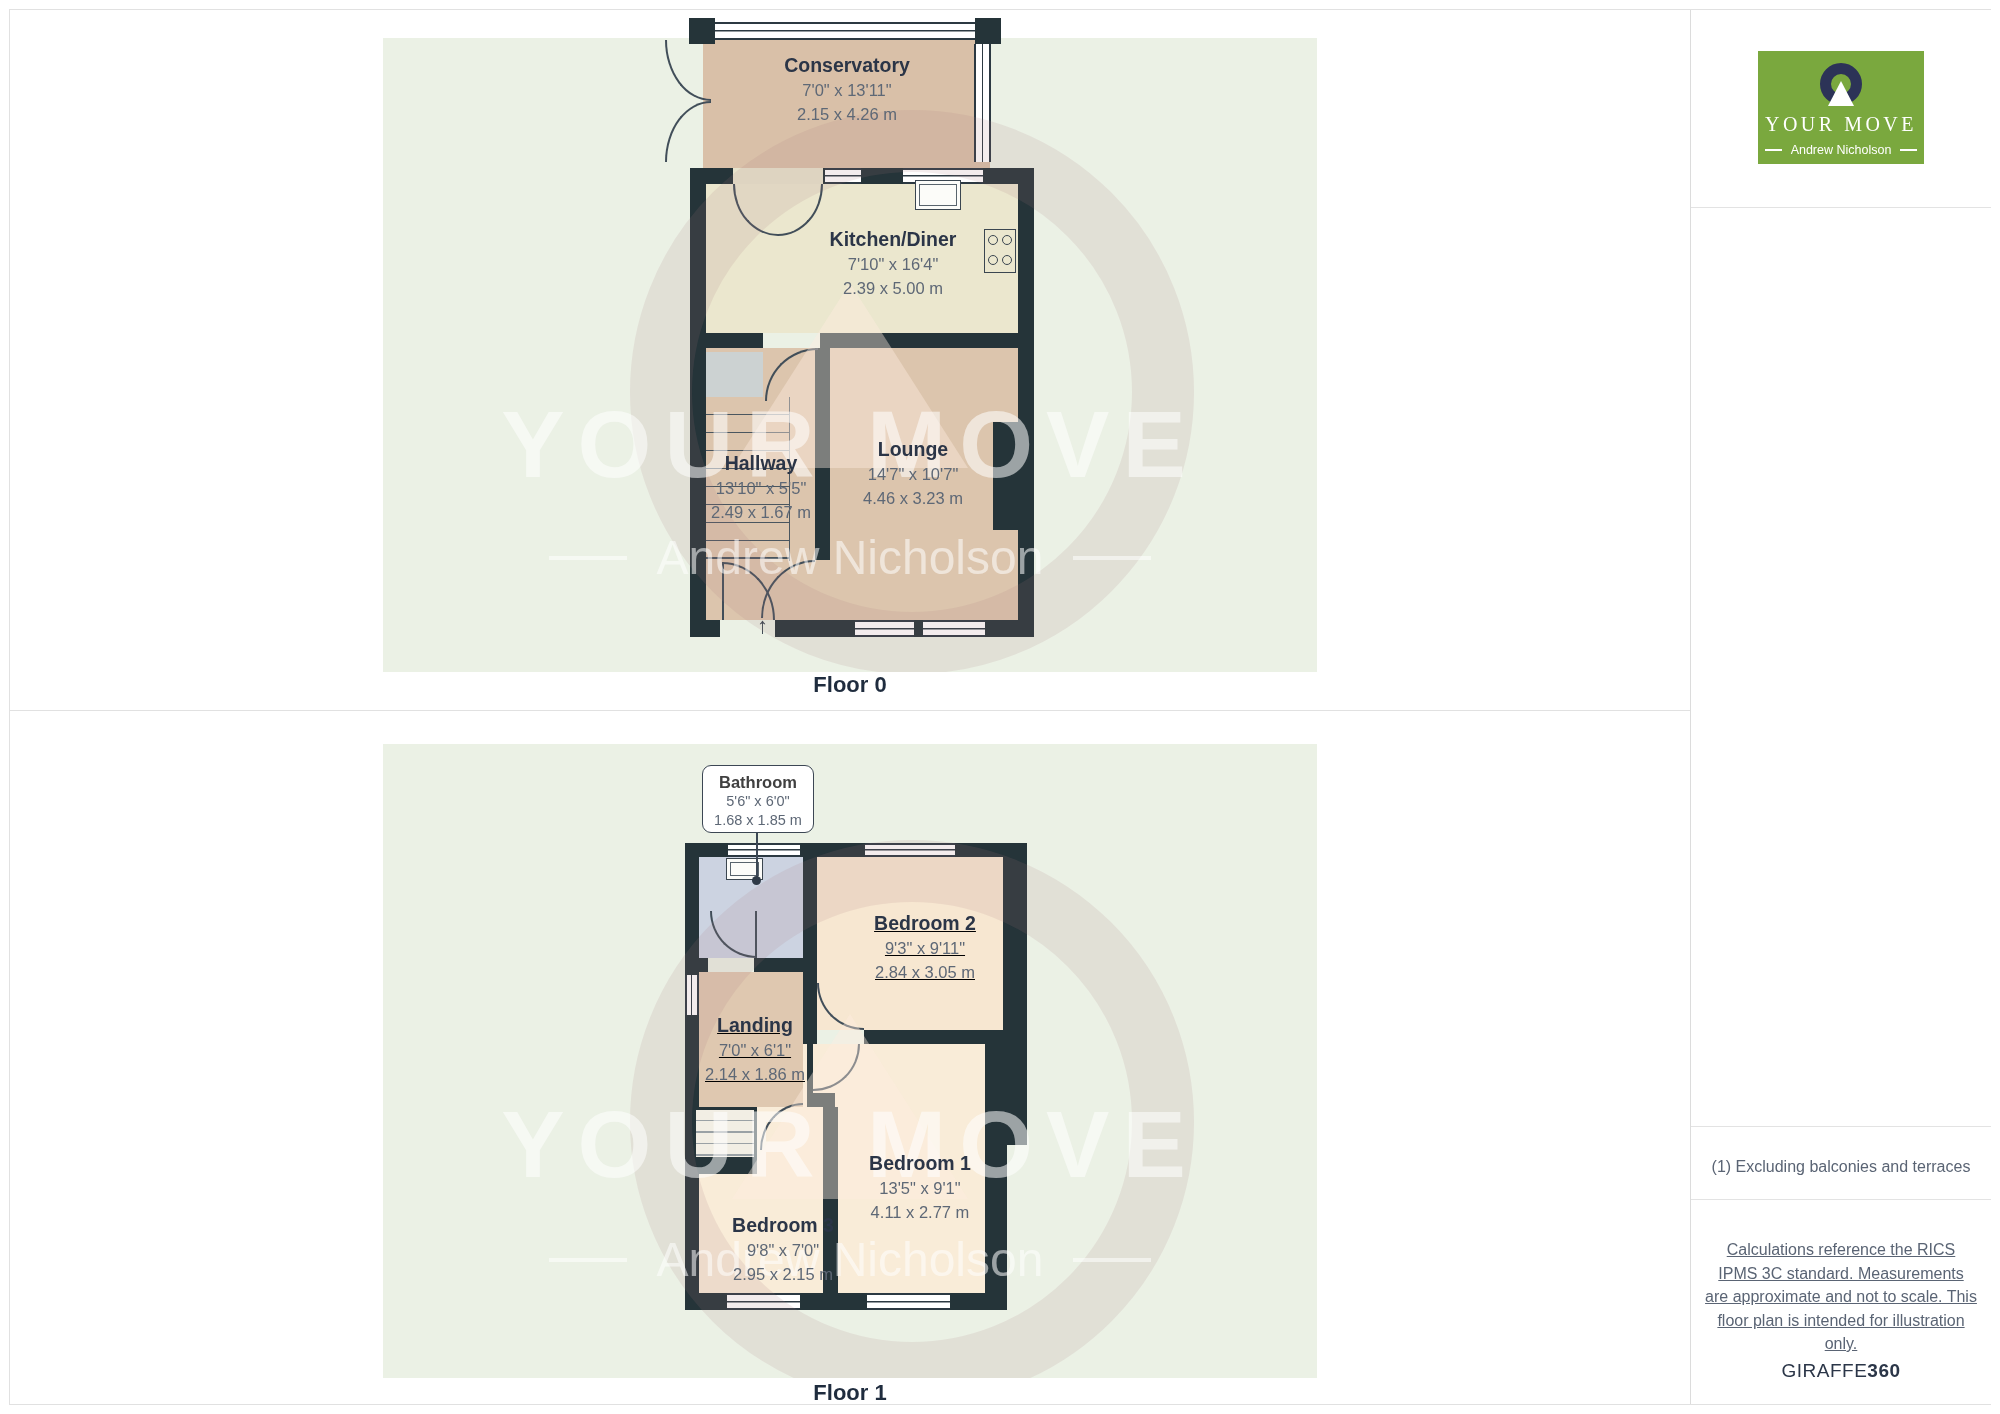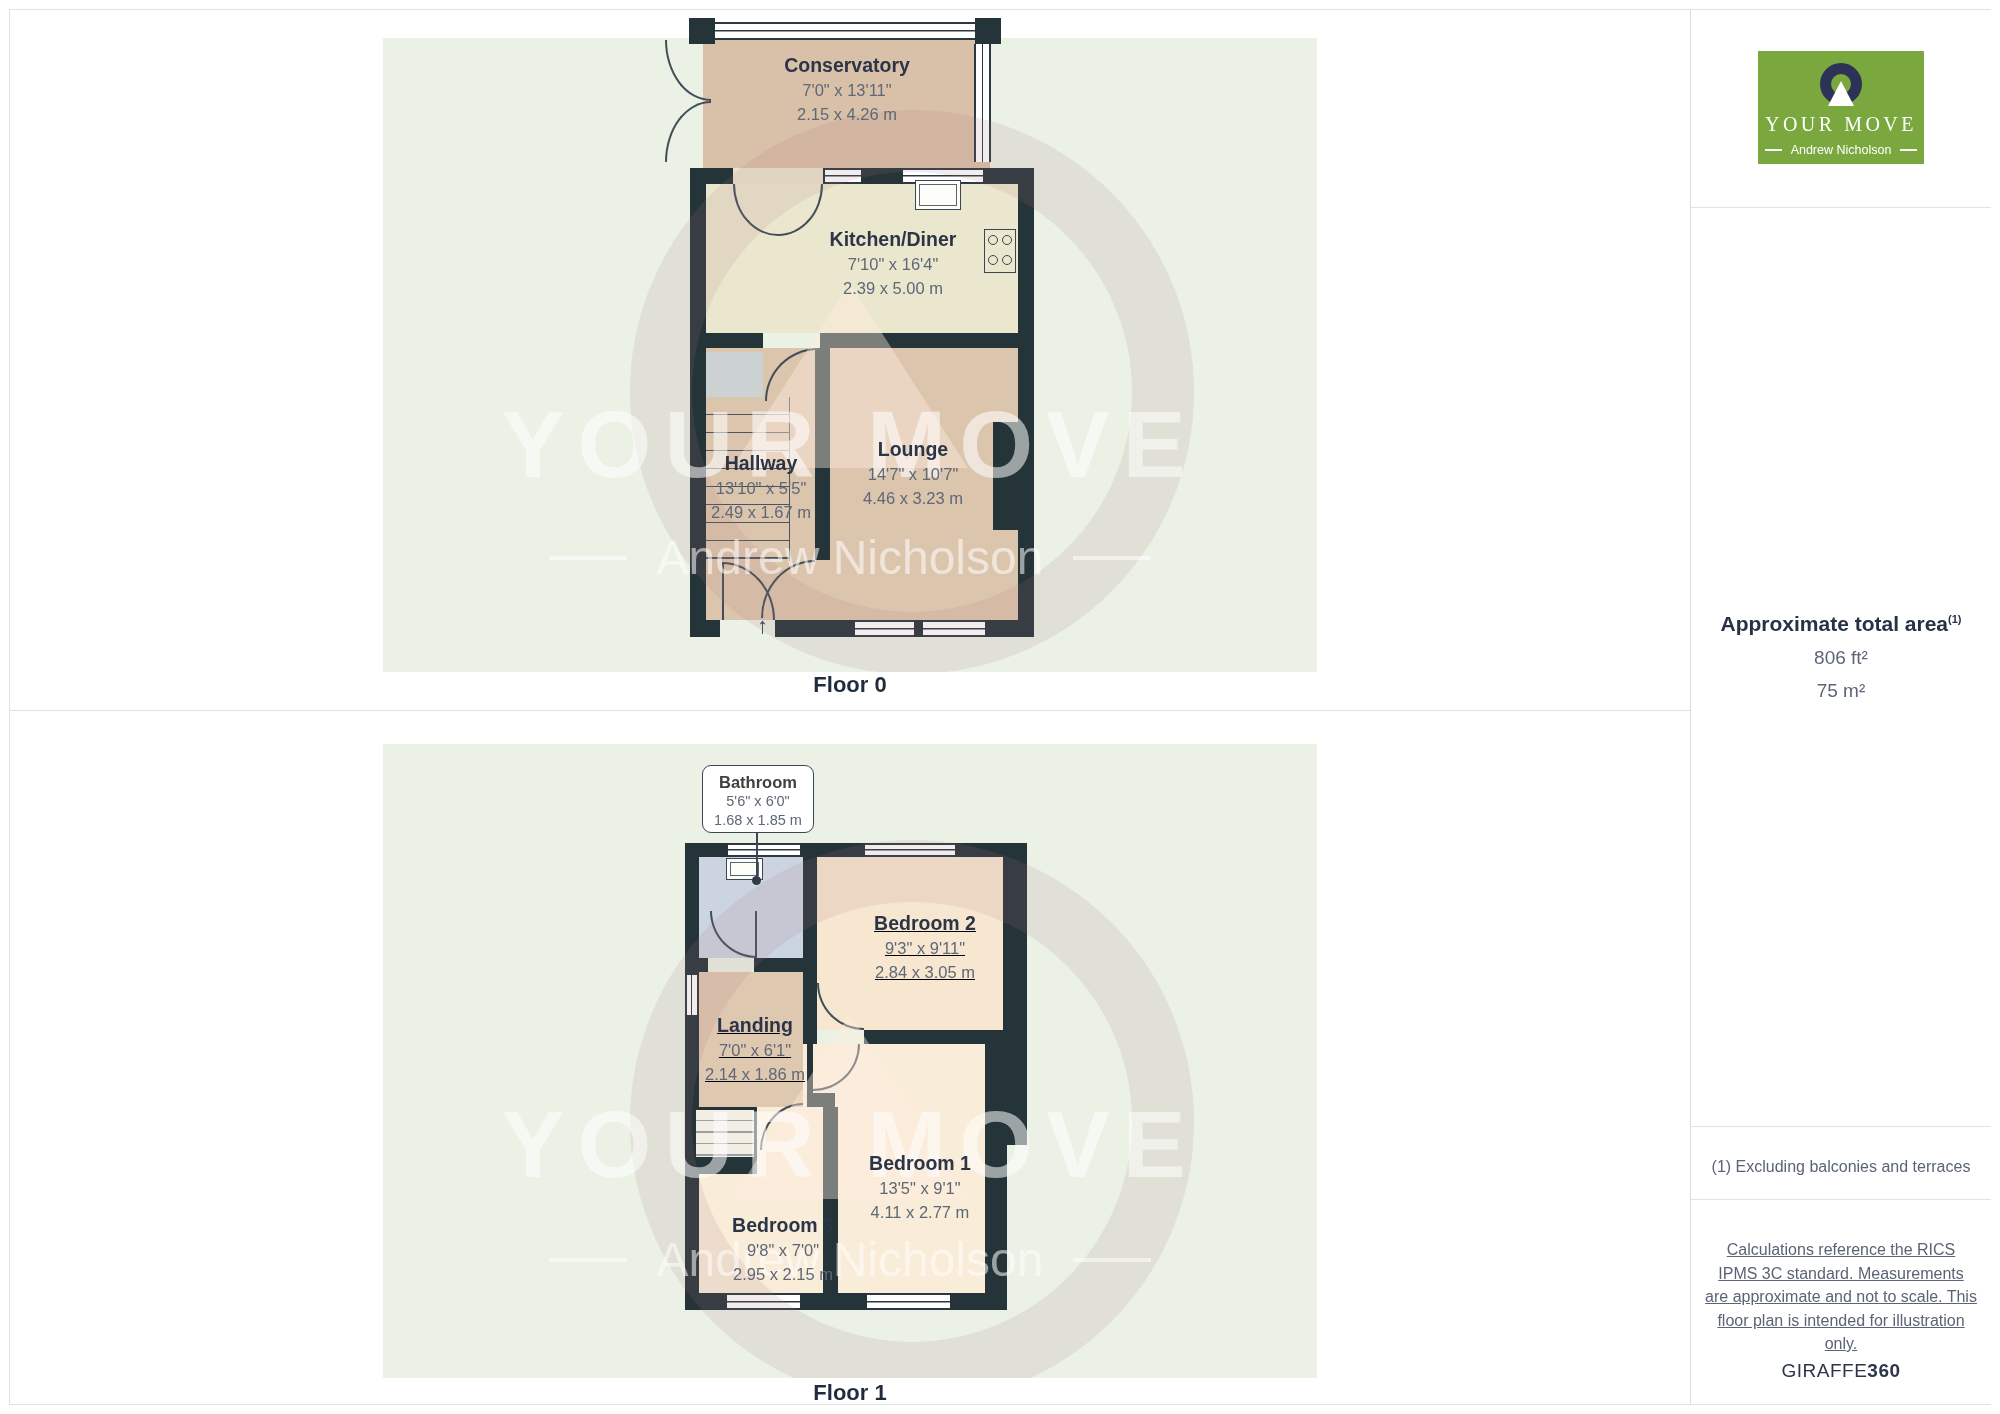--- a/index.html
+++ b/index.html
@@ -247,24 +247,19 @@
       <i class="lring"></i>
       <i class="ltri"></i>
       <div class="logo-brand">YOUR MOVE</div>
       <div class="logo-agent">
         <i class="ldash"></i>
         <span>Andrew Nicholson</span>
         <i class="ldash"></i>
       </div>
     </div>
     <div class="sdiv" style="top:197px;"></div>
-    <div class="area-block">
-      <div class="area-heading"><span>Approximate total area</span><sup>(1)</sup></div>
-      <div class="area-val">806 ft²</div>
-      <div class="area-val">75 m²</div>
-    </div>
     <div class="sdiv" style="top:1116px;"></div>
     <div class="footnote">(1) Excluding balconies and terraces</div>
     <div class="sdiv" style="top:1189px;"></div>
     <div class="disclaimer">Calculations reference the RICS IPMS 3C standard. Measurements are approximate and not to scale. This floor plan is intended for illustration only.</div>
     <div class="giraffe"><span>GIRAFFE</span><b>360</b></div>
   </aside>
 </div>
 
 </body></html>

